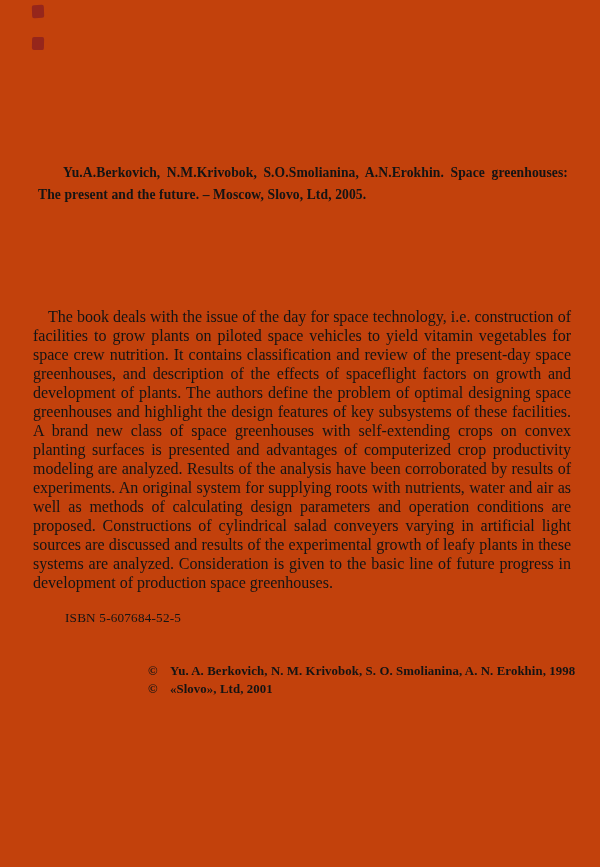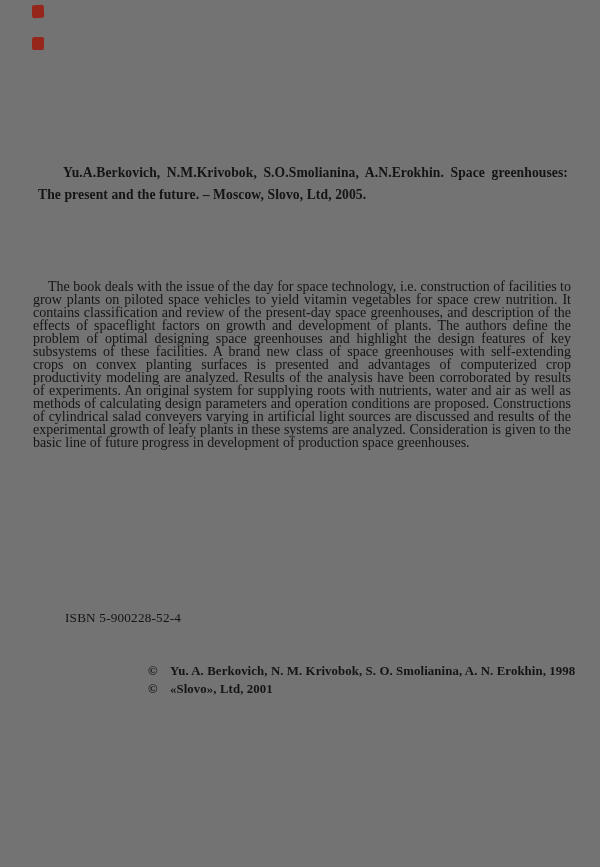--- a/index.html
+++ b/index.html
@@ -4,21 +4,21 @@
 <style>
   html, body {
     margin: 0;
     padding: 0;
     background: #ffffff;
   }
   .page {
     position: relative;
     width: 600px;
     height: 867px;
-    background: #737373;
+    background: #c2410c;
     font-family: "Liberation Serif", "DejaVu Serif", serif;
     color: #141414;
     overflow: hidden;
   }
   .artifact-mark {
     position: absolute;
     left: 32px;
     width: 12px;
     border-radius: 2px;
     transform: rotate(-2deg);
@@ -36,24 +36,24 @@
     font-weight: bold;
     line-height: 22.4px;
     text-align: justify;
     text-indent: 25px;
     letter-spacing: 0.1px;
   }
 
   .abstract-block {
     position: absolute;
     left: 33px;
-    top: 280px;
+    top: 307px;
     width: 538px;
-    font-size: 14px;
-    line-height: 13px;
+    font-size: 16px;
+    line-height: 19px;
     text-align: justify;
   }
   .abstract-block p {
     margin: 0;
     padding: 0;
     text-indent: 15px;
   }
 
   .isbn-line {
     position: absolute;
@@ -91,21 +91,21 @@
 
   <div class="artifact-mark m1" style="background: rgb(150, 38, 27);"></div>
   <div class="artifact-mark m2" style="background: rgb(150, 38, 27);"></div>
 
   <p class="title-citation">Yu.A.Berkovich, N.M.Krivobok, S.O.Smolianina, A.N.Erokhin. Space greenhouses: The present and the future. – Moscow, Slovo, Ltd, 2005.</p>
 
   <div class="abstract-block">
     <p>The book deals with the issue of the day for space technology, i.e. construction of facilities to grow plants on piloted space vehicles to yield vitamin vegetables for space crew nutrition. It contains classification and review of the present-day space greenhouses, and description of the effects of spaceflight factors on growth and development of plants. The authors define the problem of optimal designing space greenhouses and highlight the design features of key subsystems of these facilities. A brand new class of space greenhouses with self-extending crops on convex planting surfaces is presented and advantages of computerized crop productivity modeling are analyzed. Results of the analysis have been corroborated by results of experiments. An original system for supplying roots with nutrients, water and air as well as methods of calculating design parameters and operation conditions are proposed. Constructions of cylindrical salad conveyers varying in artificial light sources are discussed and results of the experimental growth of leafy plants in these systems are analyzed. Consideration is given to the basic line of future progress in development of production space greenhouses.</p>
   </div>
 
-  <div class="isbn-line">ISBN 5-900228-52-4</div>
+  <div class="isbn-line">ISBN 5-607684-52-5</div>
 
   <div class="copyright-block">
     <div class="copyright-line">
       <span class="copyright-symbol">©</span>
       <span class="copyright-text">Yu. A. Berkovich, N. M. Krivobok, S. O. Smolianina, A. N. Erokhin, 1998</span>
     </div>
     <div class="copyright-line">
       <span class="copyright-symbol">©</span>
       <span class="copyright-text">«Slovo», Ltd, 2001</span>
     </div>

